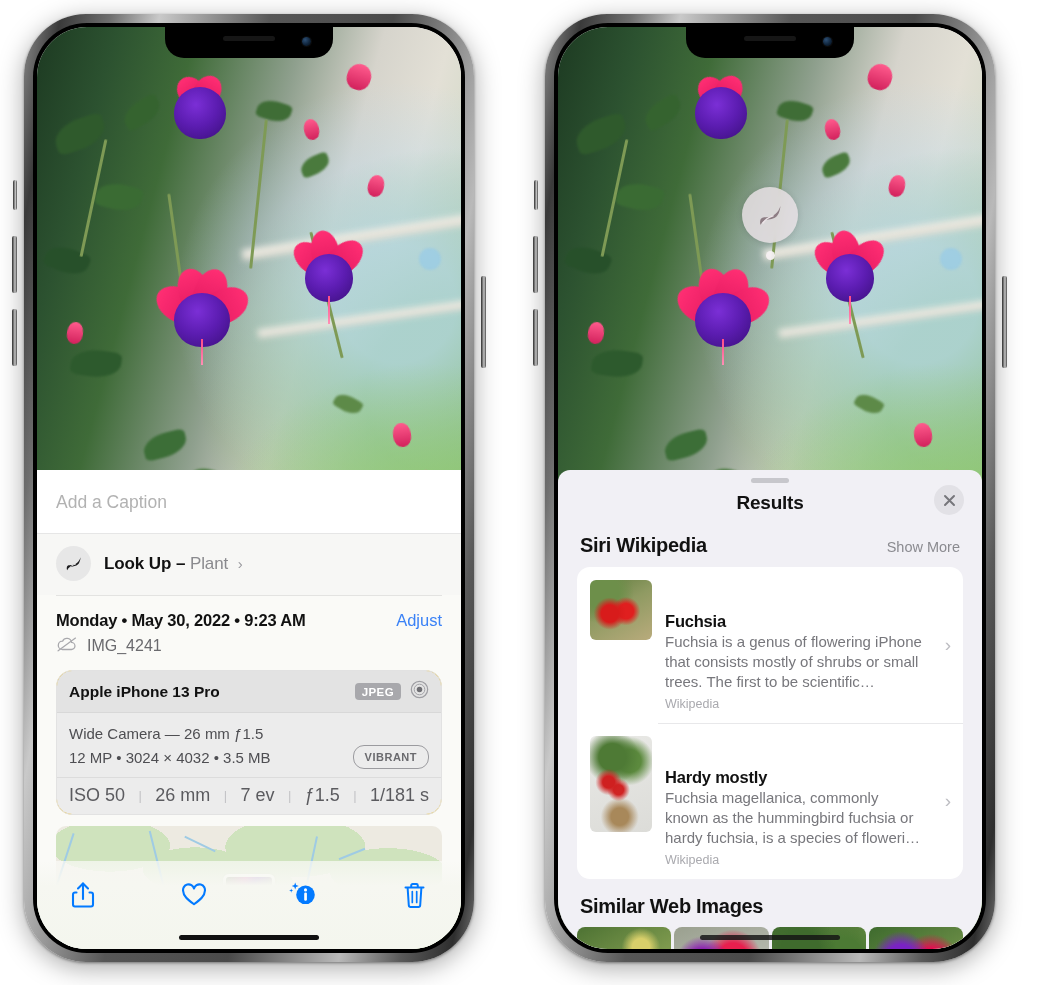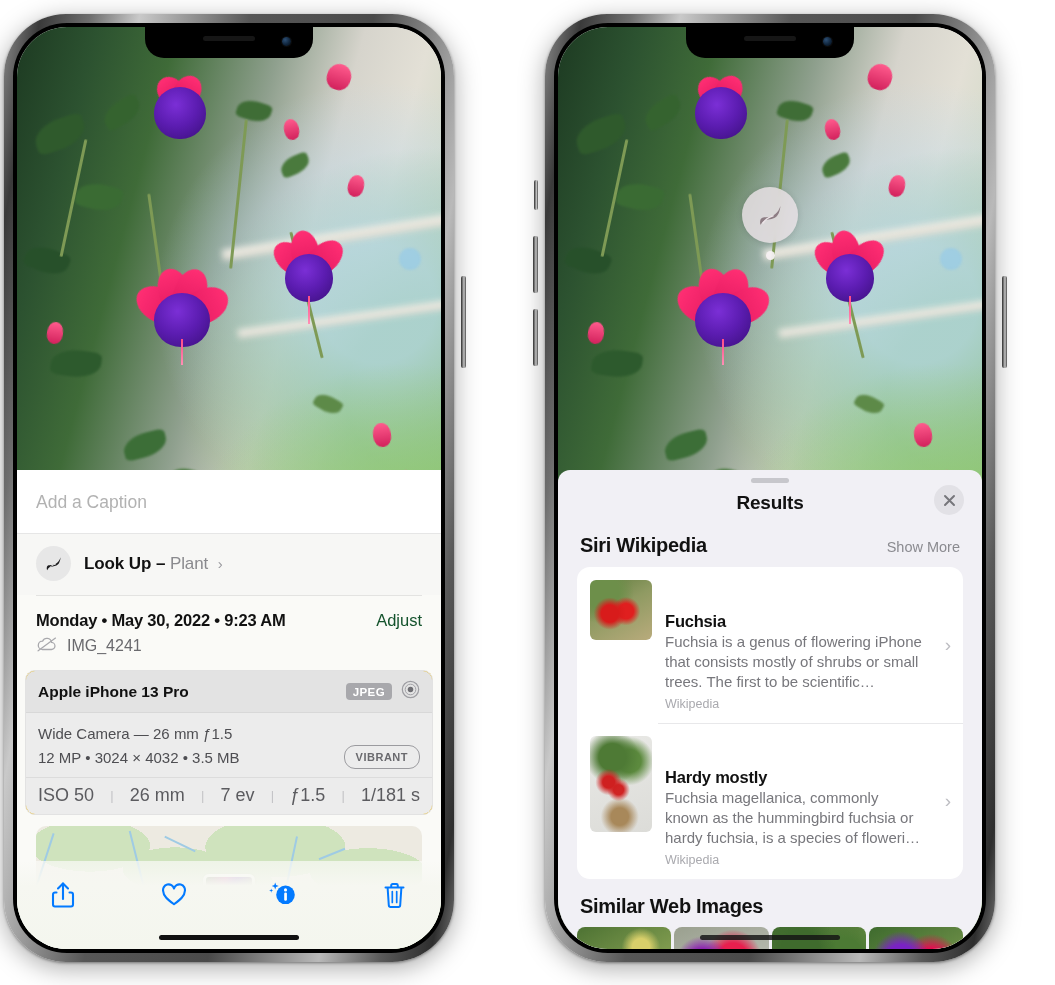--- a/index.html
+++ b/index.html
@@ -15,21 +15,21 @@
   
   .phone {
     position: absolute;
     width: 450px; height: 948px;
     border-radius: 62px;
     background: linear-gradient(100deg,#8d8d8d 0%,#3a3a3a 6%,#6e6e6e 14%,#c9c9c9 22%,
                 #575757 40%,#4a4a4a 60%,#b9b9b9 78%,#5a5a5a 88%,#2e2e2e 96%,#7a7a7a 100%);
     padding: 9px;
     box-shadow: 0 6px 26px rgba(0,0,0,.34), 0 1px 3px rgba(0,0,0,.4);
   }
-  .phone.left  { left: 4px;  top: 14px; }
+  .phone.left  { left: 24px;  top: 14px; }
   .phone.right { left: 545px; top: 14px; }
 
   .bezel {
     position: relative; width: 100%; height: 100%;
     background: #000; border-radius: 54px; overflow: hidden;
   }
   .screen {
     position: absolute; inset: 4px;
     border-radius: 50px; overflow: hidden;
     background: #fff;
@@ -156,27 +156,27 @@
   .lookup-text .sub { font-weight: 400; color: #8a8a8e; }
   .chev-sm { margin-left: 5px; color: #9a9a9f; font-size: 15px; font-weight: 500; }
 
   .meta-block { padding: 0 19px; background: #fafaf7; }
   .meta-sep { height: 1px; background: #e3e3e1; margin: 0 0 0 0; }
   .date-row {
     display: flex; justify-content: space-between; align-items: baseline;
     padding: 15px 0 0 0;
   }
   .date-text { font-size: 16.5px; font-weight: 700; color: #111; letter-spacing: -.2px; }
-  .adjust-link { font-size: 16.5px; color: #14532d; cursor: pointer; }
+  .adjust-link { font-size: 16.5px; color: #3b82f6; cursor: pointer; }
   .file-row { display: flex; align-items: center; gap: 9px; padding: 6px 0 14px 0; }
   .file-name { font-size: 16px; color: #6a6a6e; }
 
   
   .exif-card {
-    margin: 0 8px; border-radius: 10px; overflow: hidden;
+    margin: 0 19px; border-radius: 16px; overflow: hidden;
     background: #eab308; border: 1px solid #e2e2e2;
   }
   .exif-head {
     display: flex; align-items: center; justify-content: space-between;
     padding: 9px 12px; background: #e3e3e3;
     border-bottom: 1px solid #d8d8d8;
   }
   .exif-device { font-size: 15.5px; font-weight: 700; color: #111; }
   .exif-head-right { display: flex; align-items: center; gap: 9px; }
   .jpeg-pill {

